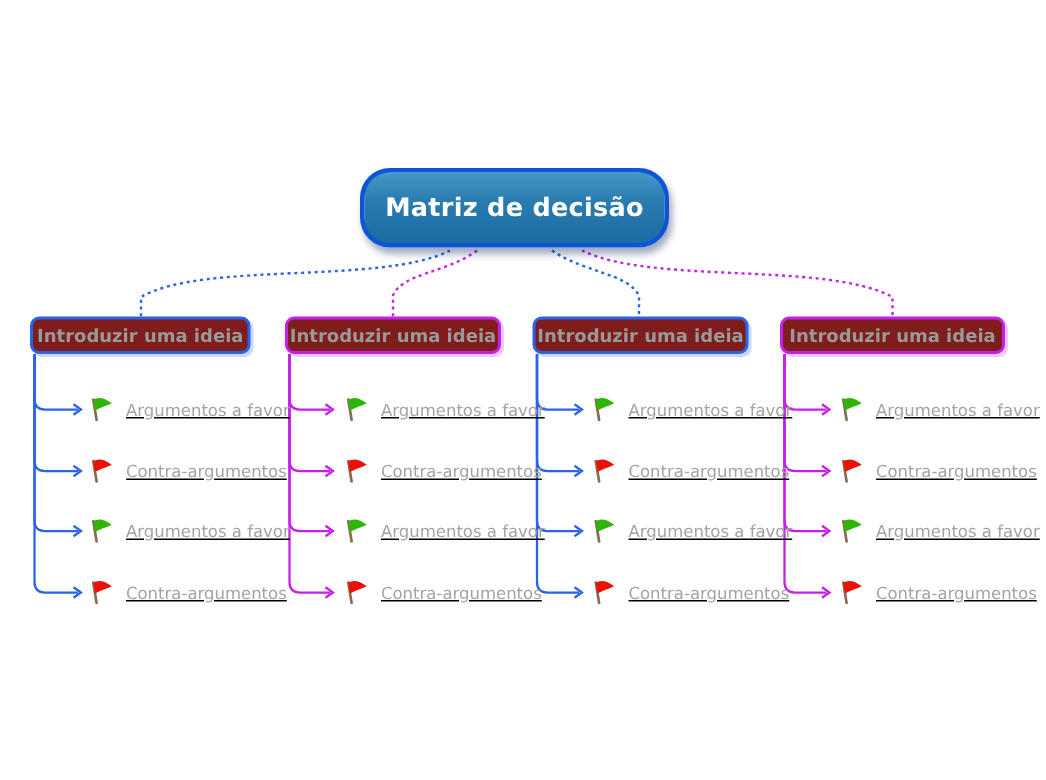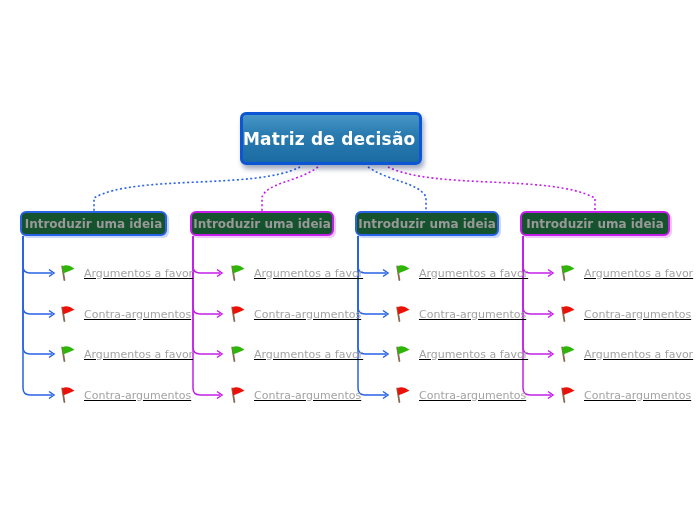--- a/index.html
+++ b/index.html
@@ -2,31 +2,31 @@
 <html><head>
 <meta charset="utf-8">
 <style>
   html,body{margin:0;padding:0;background:#fff;}
   #canvas{
     position:relative;width:697px;height:520px;background:#ffffff;overflow:hidden;
     font-family:"DejaVu Sans","Liberation Sans",sans-serif;
   }
   #wires{position:absolute;left:0;top:0;width:697px;height:520px;}
   .root-node{
-    position:absolute;left:240px;top:112px;width:182px;height:53px;
-    box-sizing:border-box;border:3px solid #0c55d4;border-radius:6px;
+    position:absolute;left:240px;top:112px;width:206px;height:53px;
+    box-sizing:border-box;border:3px solid #0c55d4;border-radius:20px;
     background:linear-gradient(180deg,#4796c8 0%,#2a7cb0 40%,#1c6ca3 100%);
     box-shadow:2px 4px 5px rgba(20,40,90,.40);
-    display:flex;align-items:center;justify-content:flex-start;
+    display:flex;align-items:center;justify-content:center;
   }
   .root-node span{color:#ffffff;font-size:17px;font-weight:bold;letter-spacing:.2px;}
   .col{position:absolute;top:205px;width:175px;height:215px;}
   .topic{
     position:absolute;left:5px;top:6px;height:25px;box-sizing:border-box;
-    background:#14532d;border-radius:6px;border:2px solid;
+    background:#7f1d1d;border-radius:6px;border:2px solid;
     display:flex;align-items:center;justify-content:center;
   }
   .topic span{font-size:12px;font-weight:bold;color:#999999;white-space:nowrap;}
   .topic.blue{border-color:#2a63e6;box-shadow:2px 2px 0 rgba(42,99,230,.25);}
   .topic.magenta{border-color:#c520ea;box-shadow:2px 2px 0 rgba(197,32,234,.25);}
   .sub{
     position:absolute;left:44px;height:20px;display:flex;align-items:center;gap:7px;text-decoration:underline;
   }
   .sub span{font-size:11px;color:#a3a3a3;white-space:nowrap;}
   .r1{top:58px}.r2{top:99px}.r3{top:139px}.r4{top:180px}

